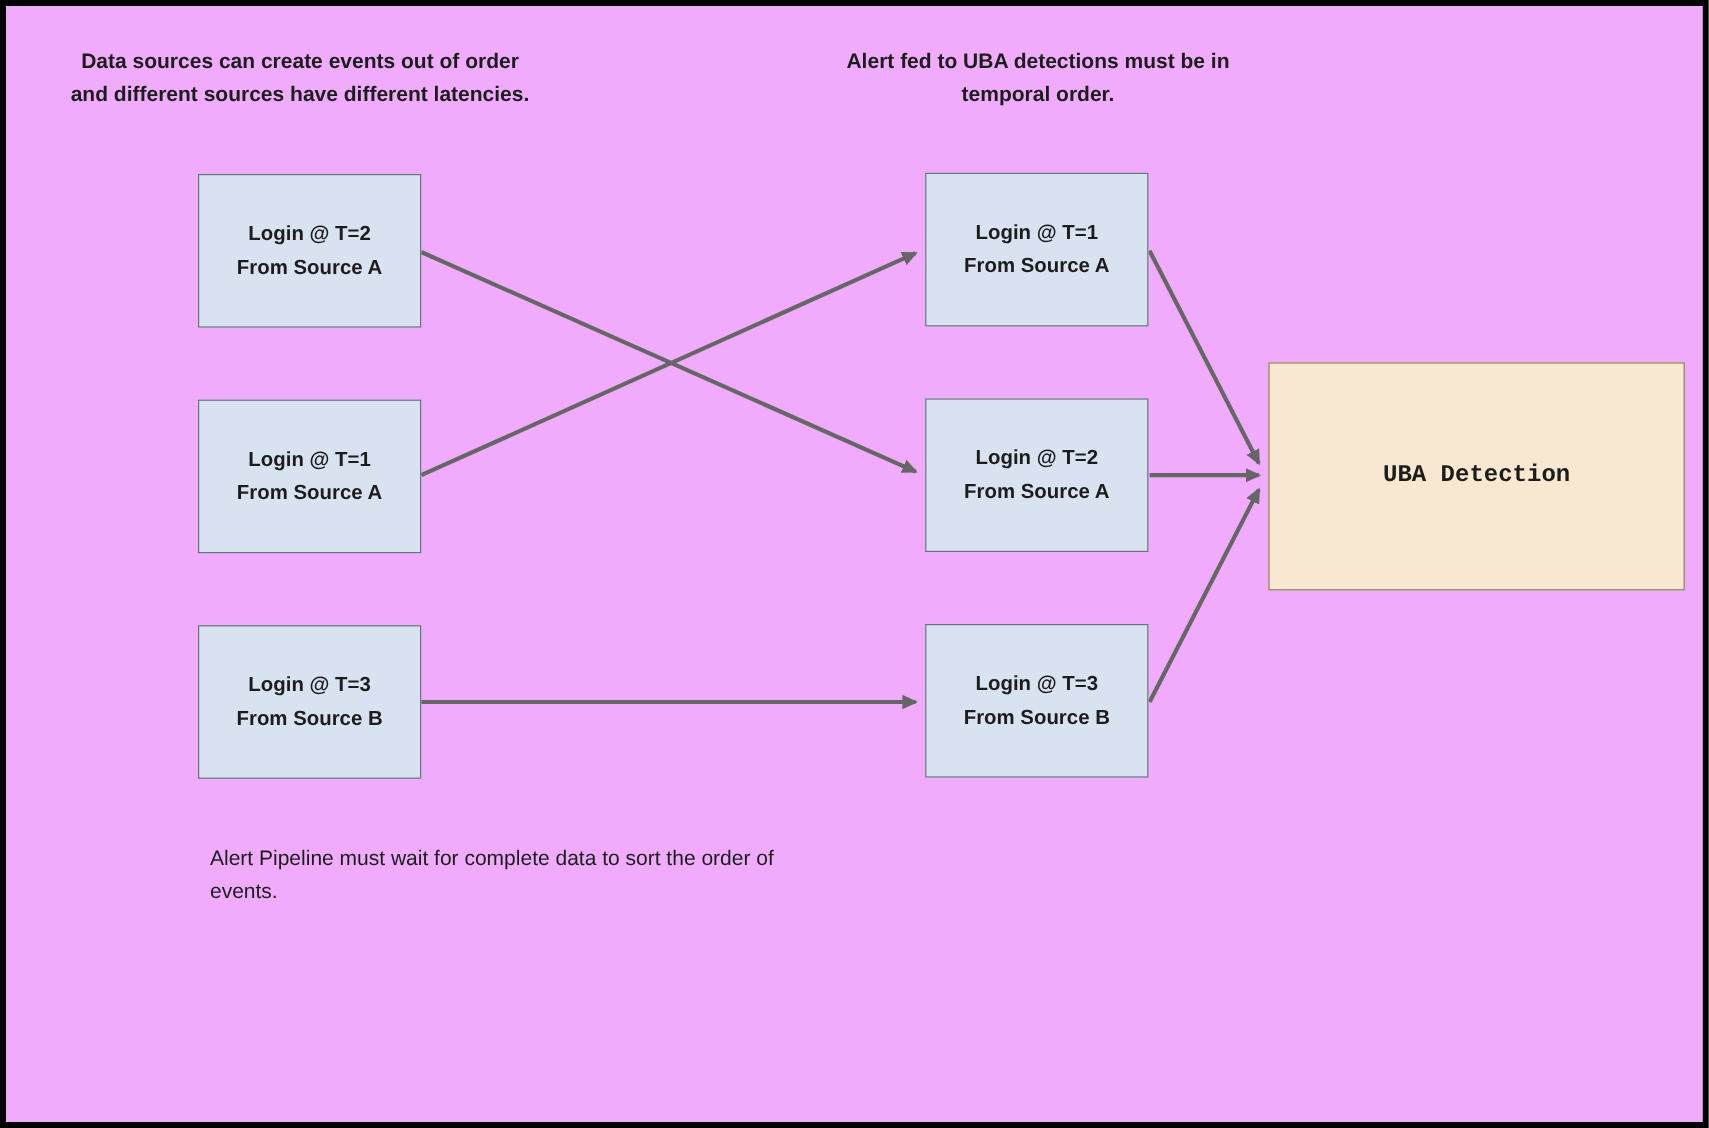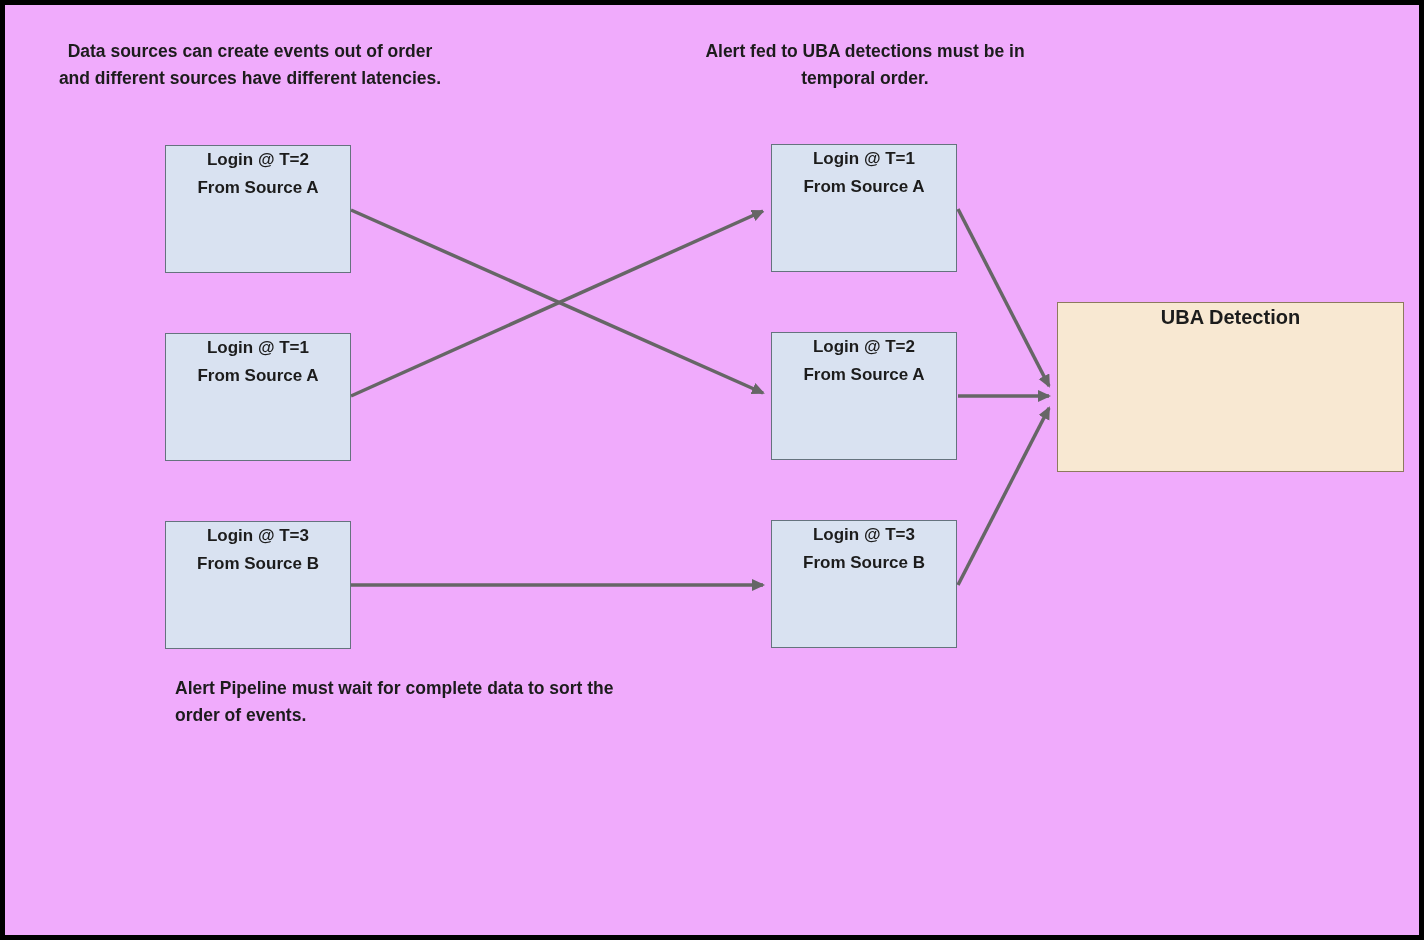--- a/index.html
+++ b/index.html
@@ -27,54 +27,56 @@
   }
   .arrows-layer{
     position:absolute;
     left:0;top:0;
     width:1424px;height:940px;
     pointer-events:none;
   }
   .box{
     position:absolute;
     display:flex;
+    align-items:center;
     justify-content:center;
     text-align:center;
     font-weight:bold;
     font-size:17px;
     line-height:28px;
     white-space:pre-line;
   }
   .box.blue{
     width:186px;
     height:128px;
     background:var(--box-blue-fill);
     border:1.5px solid var(--box-blue-border);
   }
   .box.tan{
     left:1052px;top:297px;
-    width:347px;height:170px;
+    width:347px;height:190px;
     background:var(--box-tan-fill);
     border:1.5px solid var(--box-tan-border);
     font-size:20px;
+    font-family:Liberation Mono, monospace;
   }
   .caption{
     position:absolute;
     font-weight:bold;
     font-size:17.5px;
     line-height:27px;
     text-align:center;
     white-space:pre-line;
   }
   .caption.top-left{left:10px;top:33px;width:470px;}
   .caption.top-right{left:650px;top:33px;width:420px;}
   .bottom-notes{
     position:absolute;
-    left:170px;top:670px;width:480px;
-    font-weight:bold;
+    left:170px;top:697px;width:480px;
+    font-weight:normal;
     font-size:17.5px;
     line-height:27px;
     text-align:left;
   }
   .bottom-notes .para + .para{margin-top:27px;}
 </style>
 </head>
 <body>
 
 <div class="canvas">

